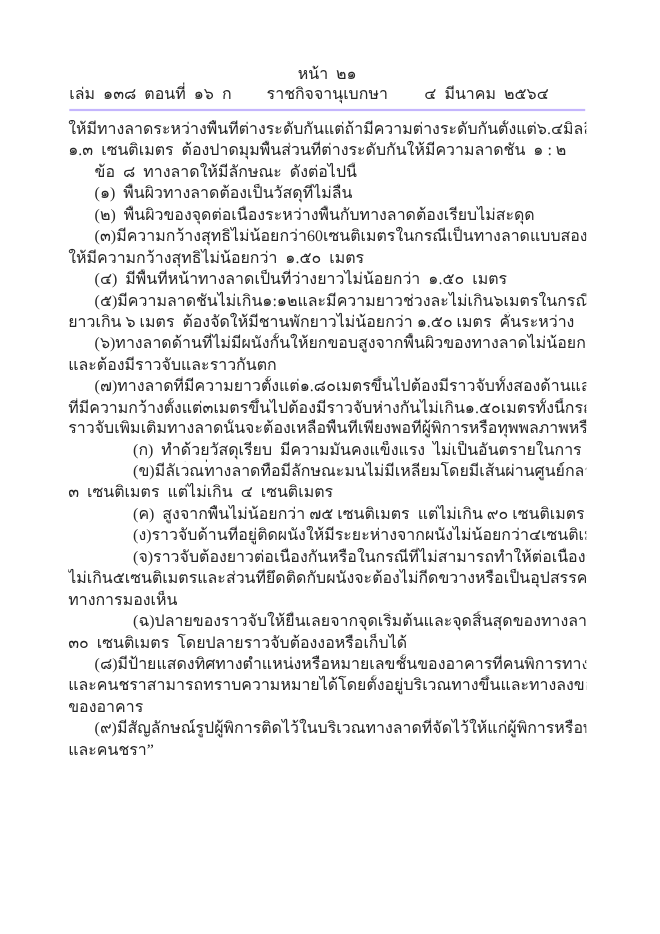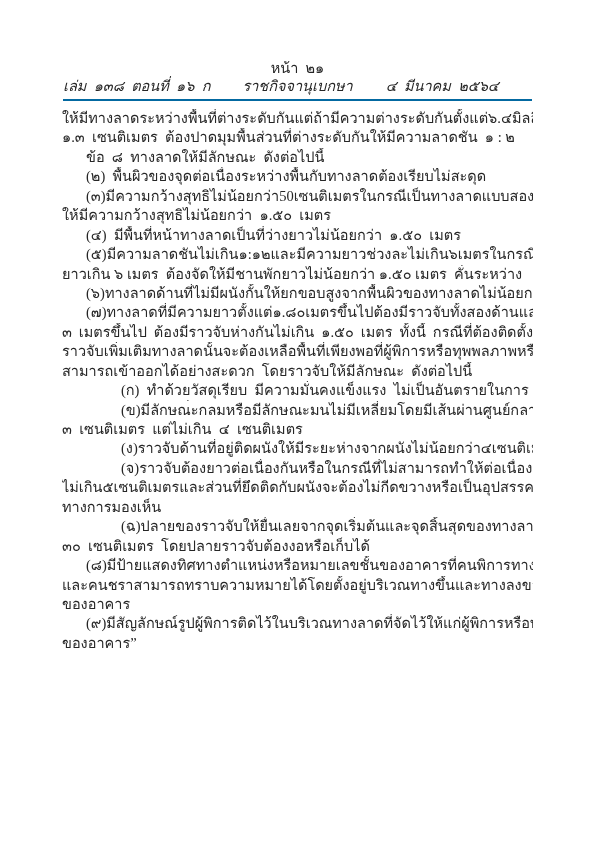--- a/index.html
+++ b/index.html
@@ -29,23 +29,22 @@
     line-height: 18px;
     white-space: pre;
   }
   .header-row {
     display: grid;
     grid-template-columns: 1fr auto 1fr;
     align-items: baseline;
     font-size: 14.5px;
     line-height: 18px;
     padding-bottom: 4px;
-    border-bottom: 2px solid #0369a1;
+    border-bottom: 2px solid #c4b5fd;
     white-space: pre;
-    font-style: italic;
   }
   .header-row .left   { text-align: left; }
   .header-row .center { text-align: center; }
   .header-row .right  { text-align: center; }
 
   .doc-body {
     position: absolute;
     top: 109px;
     left: 62px;
     width: 471px;
@@ -82,25 +81,26 @@
 
   <div class="doc-body">
       <div class="line cont just">
         <span>ให้มีทางลาดระหว่างพื้นที่ต่างระดับกัน</span>
         <span>แต่ถ้ามีความต่างระดับกันตั้งแต่</span>
         <span>๖.๔</span>
         <span>มิลลิเมตร</span>
       </div>
       <div class="line cont">๑.๓  เซนติเมตร  ต้องปาดมุมพื้นส่วนที่ต่างระดับกันให้มีความลาดชัน  ๑ : ๒</div>
       <div class="line item">ข้อ  ๘  ทางลาดให้มีลักษณะ  ดังต่อไปนี้</div>
+      <div class="line item">(๑)  พื้นผิวทางลาดต้องเป็นวัสดุที่ไม่ลื่น</div>
       <div class="line item">(๒)  พื้นผิวของจุดต่อเนื่องระหว่างพื้นกับทางลาดต้องเรียบไม่สะดุด</div>
       <div class="line item just">
         <span>(๓)</span>
         <span>มีความกว้างสุทธิไม่น้อยกว่า</span>
-        <span>50</span>
+        <span>60</span>
         <span>เซนติเมตร</span>
         <span>ในกรณีเป็นทางลาดแบบสองทางสวนกัน</span>
       </div>
       <div class="line cont">ให้มีความกว้างสุทธิไม่น้อยกว่า  ๑.๕๐  เมตร</div>
       <div class="line item">(๔)  มีพื้นที่หน้าทางลาดเป็นที่ว่างยาวไม่น้อยกว่า  ๑.๕๐  เมตร</div>
       <div class="line item just">
         <span>(๕)</span>
         <span>มีความลาดชันไม่เกิน</span>
         <span>๑</span>
         <span>:</span>
@@ -108,50 +108,52 @@
         <span>และมีความยาวช่วงละไม่เกิน</span>
         <span>๖</span>
         <span>เมตร</span>
         <span>ในกรณีที่ทางลาด</span>
       </div>
       <div class="line cont">ยาวเกิน ๖ เมตร  ต้องจัดให้มีชานพักยาวไม่น้อยกว่า ๑.๕๐ เมตร  คั่นระหว่างแต่ละช่วงของทางลาด</div>
       <div class="line item just">
         <span>(๖)</span>
         <span>ทางลาดด้านที่ไม่มีผนังกั้นให้ยกขอบสูงจากพื้นผิวของทางลาดไม่น้อยกว่า</span>
       </div>
+      <div class="line cont">และต้องมีราวจับและราวกันตก</div>
       <div class="line item just">
         <span>(๗)</span>
         <span>ทางลาดที่มีความยาวตั้งแต่</span>
         <span>๑.๘๐</span>
         <span>เมตรขึ้นไป</span>
         <span>ต้องมีราวจับทั้งสองด้าน</span>
         <span>และทางลาด</span>
       </div>
       <div class="line cont just">
+        <span>ที่มีความกว้างตั้งแต่</span>
         <span>๓</span>
         <span>เมตรขึ้นไป</span>
         <span>ต้องมีราวจับห่างกันไม่เกิน</span>
         <span>๑.๕๐</span>
         <span>เมตร</span>
         <span>ทั้งนี้</span>
         <span>กรณีที่ต้องติดตั้ง</span>
       </div>
       <div class="line cont just">
         <span>ราวจับเพิ่มเติม</span>
         <span>ทางลาดนั้นจะต้องเหลือพื้นที่เพียงพอที่ผู้พิการหรือทุพพลภาพ</span>
         <span>หรือคนชราที่ใช้เก้าอี้ล้อ</span>
       </div>
-      <div class="line cont">สามารถเข้าออกได้อย่างสะดวก  โดยราวจับให้มีลักษณะ  ดังต่อไปนี้</div>
       <div class="line sub">(ก)  ทำด้วยวัสดุเรียบ  มีความมั่นคงแข็งแรง  ไม่เป็นอันตรายในการจับและไม่ลื่น</div>
       <div class="line sub just">
         <span>(ข)</span>
-        <span>มีลักษณะกลมหรือมีลักษณะมนไม่มีเหลี่ยม</span>
+        <span>มีลัเวณทางลาดทือมีลักษณะมนไม่มีเหลี่ยม</span>
         <span>โดยมีเส้นผ่านศูนย์กลางไม่น้อยกว่า</span>
       </div>
       <div class="line cont">๓  เซนติเมตร  แต่ไม่เกิน  ๔  เซนติเมตร</div>
+      <div class="line sub">(ค)  สูงจากพื้นไม่น้อยกว่า ๗๕ เซนติเมตร  แต่ไม่เกิน ๙๐ เซนติเมตร</div>
       <div class="line sub just">
         <span>(ง)</span>
         <span>ราวจับด้านที่อยู่ติดผนังให้มีระยะห่างจากผนังไม่น้อยกว่า</span>
         <span>๔</span>
         <span>เซนติเมตร</span>
       </div>
       <div class="line sub just">
         <span>(จ)</span>
         <span>ราวจับต้องยาวต่อเนื่องกันหรือในกรณีที่ไม่สามารถทำให้ต่อเนื่องกันได้ให้มีระยะห่าง</span>
       </div>
@@ -175,16 +177,16 @@
       </div>
       <div class="line cont just">
         <span>และคนชราสามารถทราบความหมายได้</span>
         <span>โดยตั้งอยู่บริเวณทางขึ้นและทางลงของทางลาดที่เชื่อมระหว่างชั้น</span>
       </div>
       <div class="line cont">ของอาคาร</div>
       <div class="line item just">
         <span>(๙)</span>
         <span>มีสัญลักษณ์รูปผู้พิการติดไว้ในบริเวณทางลาดที่จัดไว้ให้แก่ผู้พิการหรือทุพพลภาพ</span>
       </div>
-      <div class="line cont">ของอาคาร”</div>
+      <div class="line cont">และคนชรา”</div>
     </div>
 
 </div>
 
 </body></html>

